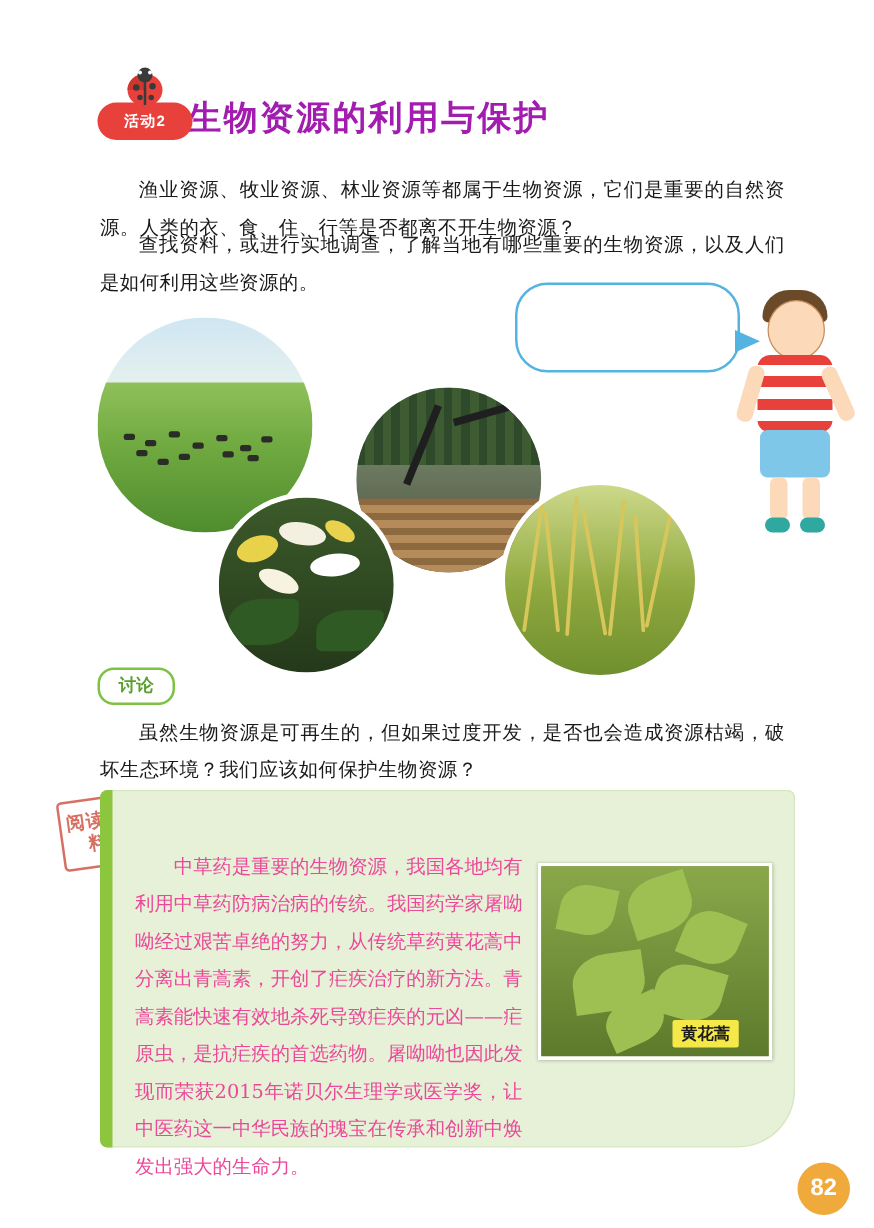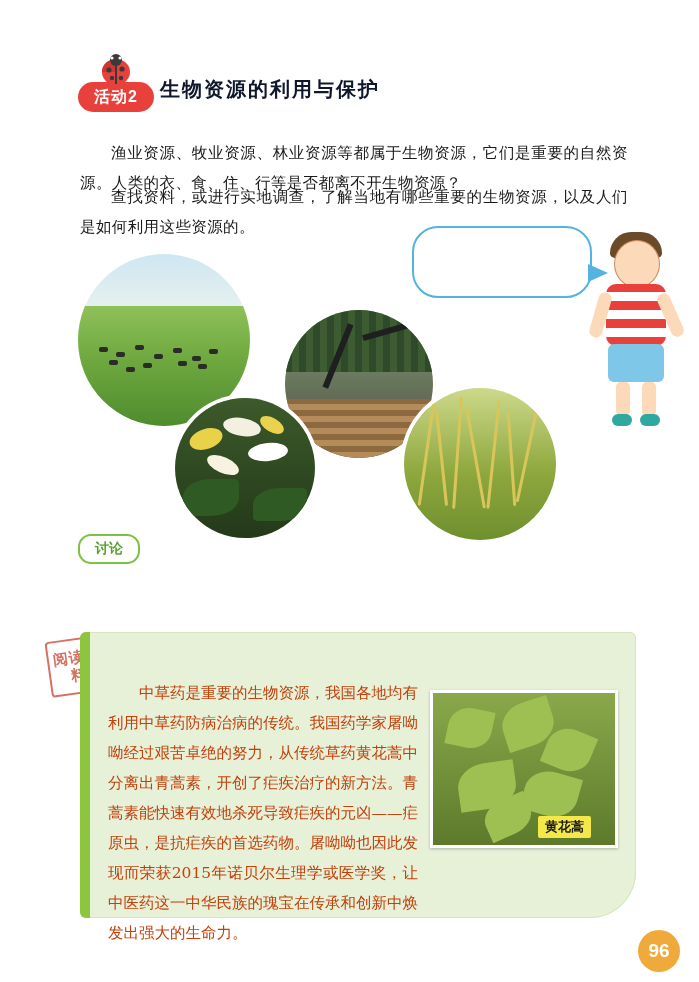--- a/index.html
+++ b/index.html
@@ -13,31 +13,31 @@
   .page{position:absolute;inset:0;}
 
   
   .activity-head{
     position:absolute;left:78px;top:62px;width:560px;height:58px;
   }
   .activity-badge{
     position:absolute;left:0;top:20px;
     width:76px;height:30px;border-radius:15px;
     background:#e8413c;color:#ffffff;
-    font-size:16px;font-weight:bold;
+    font-size:12px;font-weight:bold;
     display:flex;align-items:center;justify-content:center;
     letter-spacing:1px;
     z-index:2;
   }
   .ladybug{
     position:absolute;left:18px;top:-12px;width:40px;height:40px;z-index:3;
   }
   .activity-title{
-    position:absolute;left:82px;top:14px;
-    font-size:20px;font-weight:bold;color:#0f172a;
+    position:absolute;left:72px;top:14px;
+    font-size:27px;font-weight:bold;color:#a21caf;
     letter-spacing:2px;white-space:nowrap;
   }
 
   
   .para{
     position:absolute;
     font-size:15.5px;color:#1a1a1a;line-height:30px;
     text-align:justify;
     letter-spacing:0.4px;
   }
@@ -131,21 +131,21 @@
     position:absolute;left:80px;top:632px;width:10px;height:286px;
     background:#8cc63f;border-radius:6px 0 0 6px;
   }
   .readbox-title{
     position:absolute;left:80px;top:644px;width:556px;
     text-align:center;font-size:19px;font-weight:bold;color:#e8413c;
     letter-spacing:6px;
   }
   .readbox-body{
     position:absolute;left:108px;top:678px;width:310px;
-    font-size:15.5px;line-height:30px;color:#c2410c;
+    font-size:15.5px;line-height:30px;color:#ec4899;
     text-indent:31px;text-align:justify;
     font-family:"DejaVu Serif", serif;
   }
   .read-photo{
     position:absolute;left:430px;top:690px;width:182px;height:152px;
     border:3px solid #ffffff;box-shadow:0 1px 3px rgba(0,0,0,.25);
     overflow:hidden;background:#6f8f3a;
   }
   .herbbg{position:absolute;inset:0;background:linear-gradient(#8aa84a,#5d7a2c);}
   .herbsprig{position:absolute;background:#9ebf52;border-radius:50% 0 50% 0;}
@@ -247,33 +247,34 @@
     <div class="boy-arm" style="left:2px;transform:rotate(16deg)"></div>
     <div class="boy-arm" style="left:72px;transform:rotate(-24deg)"></div>
     <div class="boy-shorts"></div>
     <div class="boy-leg" style="left:24px"></div>
     <div class="boy-leg" style="left:50px"></div>
     <div class="boy-shoe" style="left:20px"></div>
     <div class="boy-shoe" style="left:48px"></div>
   </div>
 
   <div class="discuss">讨论</div>
+  <div class="para p3">虽然生物资源是可再生的，但如果过度开发，是否也会造成资源枯竭，破坏生态环境？我们应该如何保护生物资源？</div>
 
   <div class="stamp">阅读材料</div>
 
   <div class="readbox"></div>
   <div class="readbox-accent"></div>
   <div class="readbox-body">中草药是重要的生物资源，我国各地均有利用中草药防病治病的传统。我国药学家屠呦呦经过艰苦卓绝的努力，从传统草药黄花蒿中分离出青蒿素，开创了疟疾治疗的新方法。青蒿素能快速有效地杀死导致疟疾的元凶——疟原虫，是抗疟疾的首选药物。屠呦呦也因此发现而荣获2015年诺贝尔生理学或医学奖，让中医药这一中华民族的瑰宝在传承和创新中焕发出强大的生命力。</div>
 
   <div class="read-photo">
     <div class="herbbg"></div>
     <div class="herbsprig" style="left:8%;top:10%;width:44px;height:40px;transform:rotate(12deg)"></div>
     <div class="herbsprig" style="left:38%;top:6%;width:52px;height:44px;transform:rotate(-18deg)"></div>
     <div class="herbsprig" style="left:62%;top:24%;width:46px;height:42px;transform:rotate(22deg)"></div>
     <div class="herbsprig" style="left:14%;top:46%;width:58px;height:46px;transform:rotate(-8deg)"></div>
     <div class="herbsprig" style="left:50%;top:52%;width:54px;height:44px;transform:rotate(16deg)"></div>
     <div class="herbsprig" style="left:28%;top:70%;width:48px;height:36px;transform:rotate(-24deg)"></div>
   </div>
   <div class="read-caption">黄花蒿</div>
 
-  <div class="pagenum">96</div>
+  <div class="pagenum">82</div>
 
 </div>
 
 </body></html>

